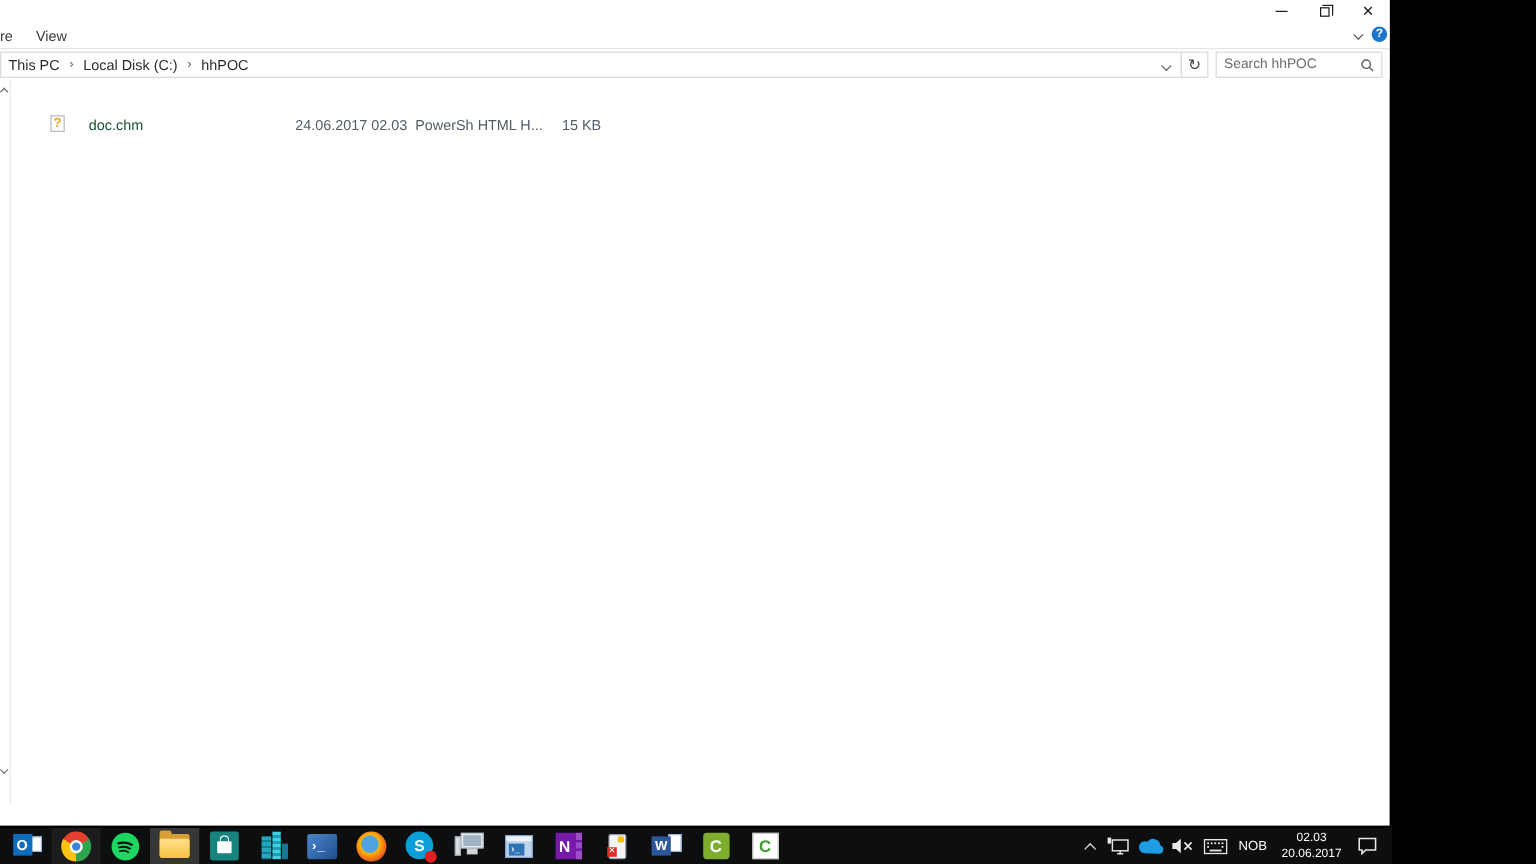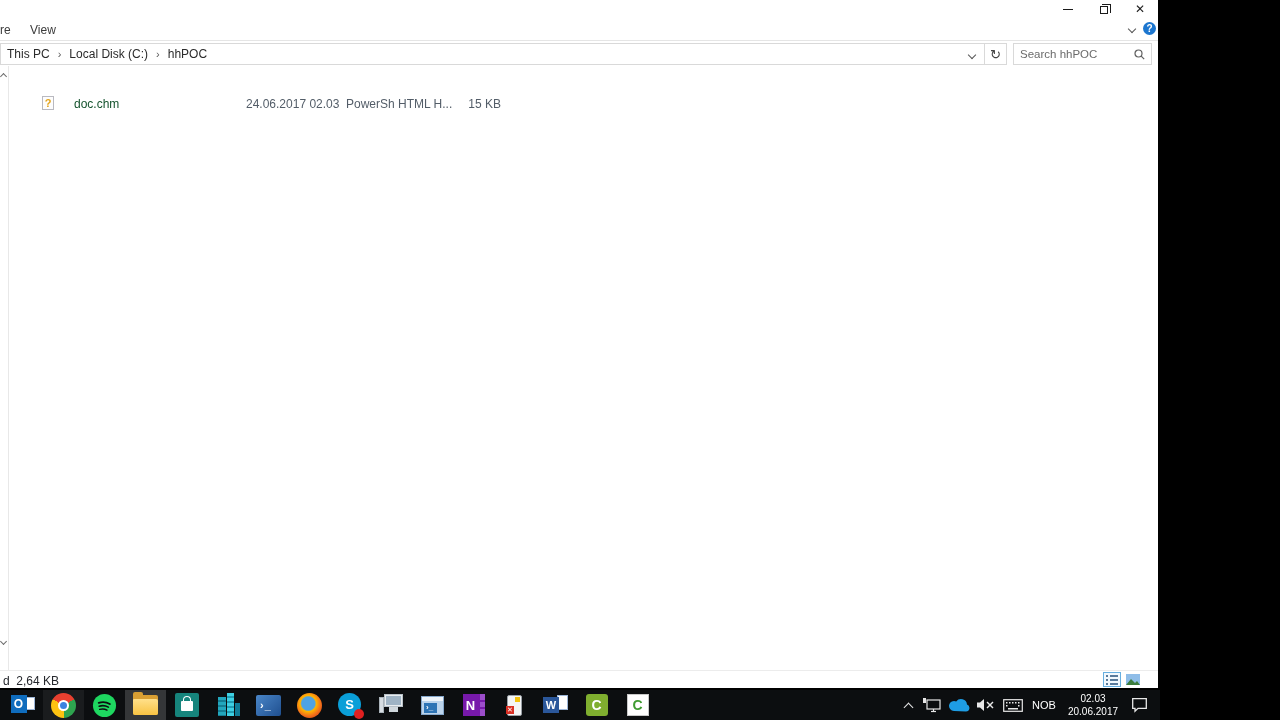--- a/index.html
+++ b/index.html
@@ -227,41 +227,20 @@
       <span class="chm-page"></span>
         <span class="chm-q">?</span>
     </span>
     <span class="row-name">doc.chm</span>
     <span class="row-date">24.06.2017 02.03</span>
     <span class="row-type">PowerSh HTML H...</span>
     <span class="row-size">15 KB</span>
   </div>
 
 
-  <div class="statusbar">
-    <span class="status-text">d  2,64 KB</span>
-    <div class="view-toggles">
-      <div class="vt sel">
-        <svg width="12" height="10" viewBox="0 0 12 10">
-          <rect x="0" y="0" width="2" height="2" fill="#5a7a9a"></rect>
-            <rect x="4" y="0" width="8" height="2" fill="#5a7a9a"></rect>
-          <rect x="0" y="4" width="2" height="2" fill="#5a7a9a"></rect>
-            <rect x="4" y="4" width="8" height="2" fill="#5a7a9a"></rect>
-          <rect x="0" y="8" width="2" height="2" fill="#5a7a9a"></rect>
-            <rect x="4" y="8" width="8" height="2" fill="#5a7a9a"></rect>
-        </svg>
-      </div>
-      <div class="vt">
-        <svg width="14" height="11" viewBox="0 0 14 11">
-          <rect x="0" y="0" width="14" height="11" fill="#8fbde8"></rect>
-          <polygon points="0,11 5,5 9,9 11,7 14,11" fill="#3c7d3e"></polygon>
-        </svg>
-      </div>
-    </div>
-  </div>
 </div>
 
 <div class="taskbar">
   <div class="tb-icons">
     <div class="slot">
       <span class="ic-outlook">
           <span class="page"></span>
           <span class="sq">O</span>
         </span>
     </div>

